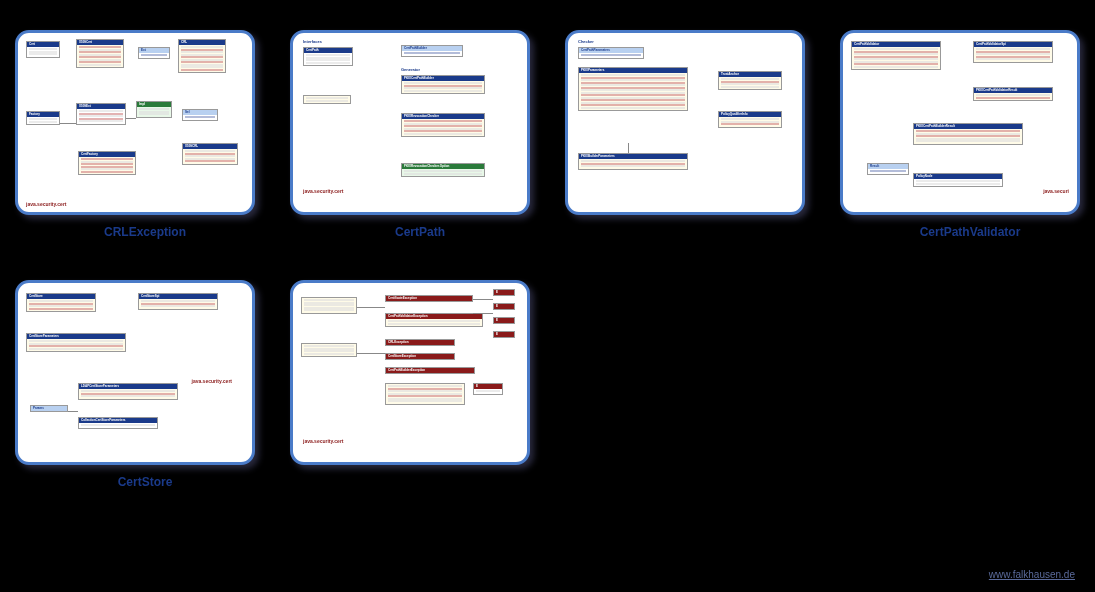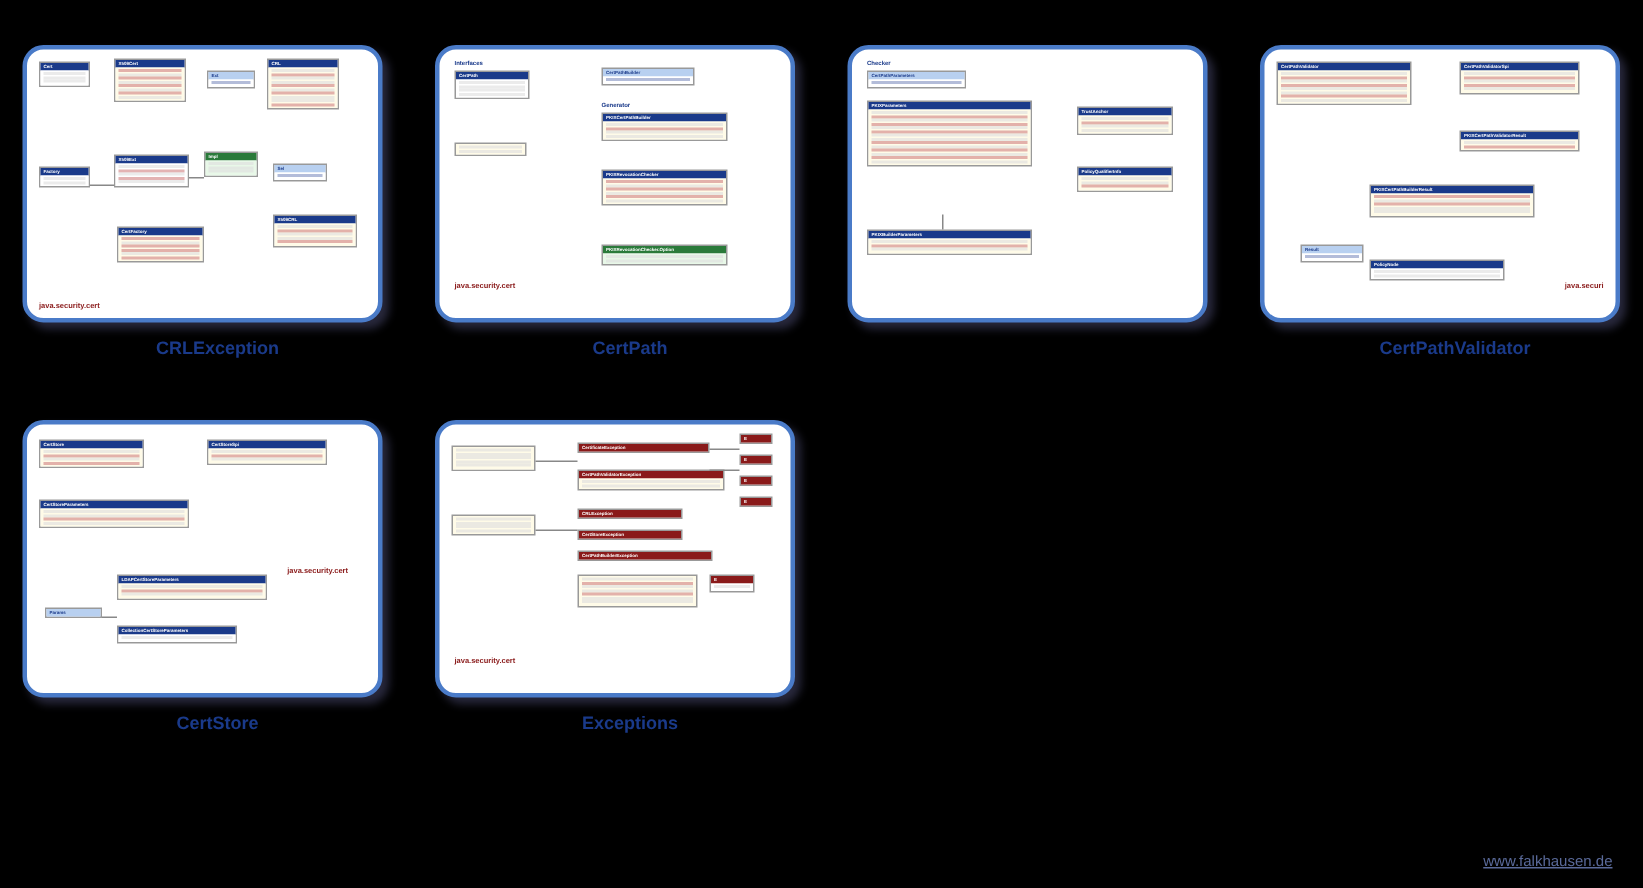--- a/index.html
+++ b/index.html
@@ -481,18 +481,17 @@
         <div class="body">
             <div class="line"></div>
           </div>
       </div>
       <div class="connector" style="left:64px; top:24px; width:28px; height:1px;"></div>
       <div class="connector" style="left:64px; top:70px; width:28px; height:1px;"></div>
       <div class="connector" style="left:180px; top:16px; width:20px; height:1px;"></div>
       <div class="connector" style="left:180px; top:30px; width:20px; height:1px;"></div>
       <div class="pkg" style="left:10px; bottom:18px;">java.security.cert</div>
     </div>
-    <div class="caption">Exceptions</div>
   </div>
 
 </div>
 
 <a class="footer-link">www.falkhausen.de</a>
 
 </body></html>

